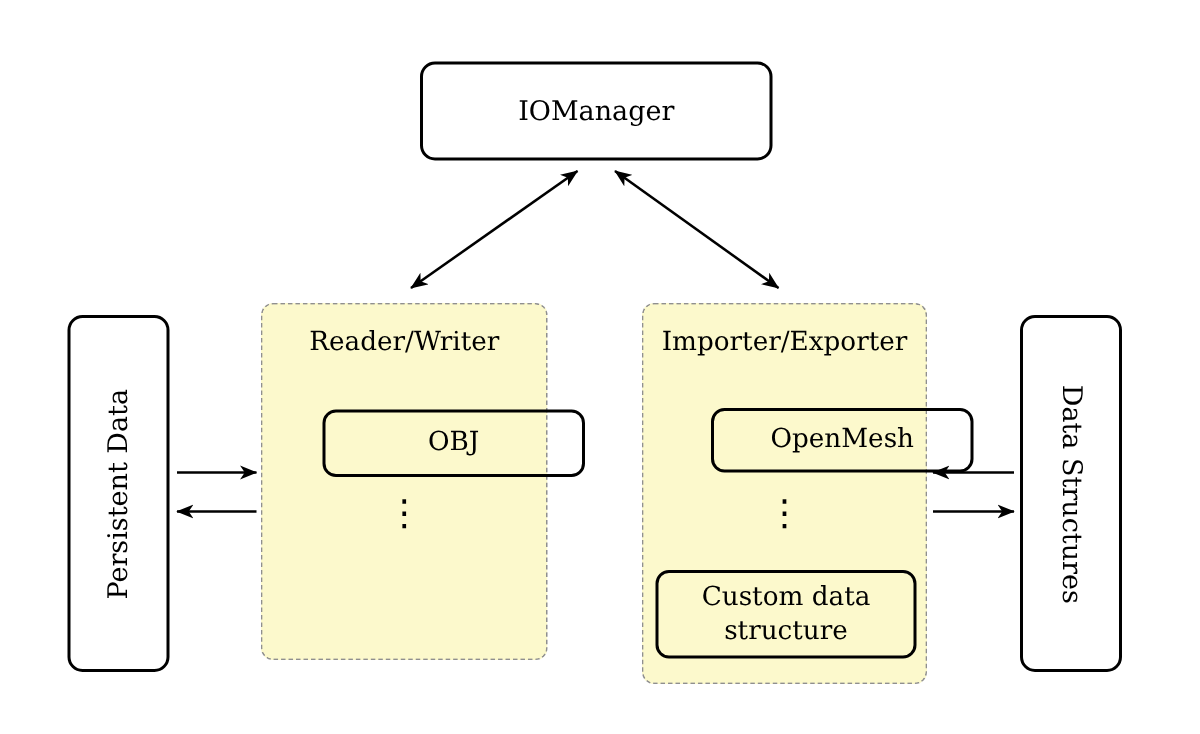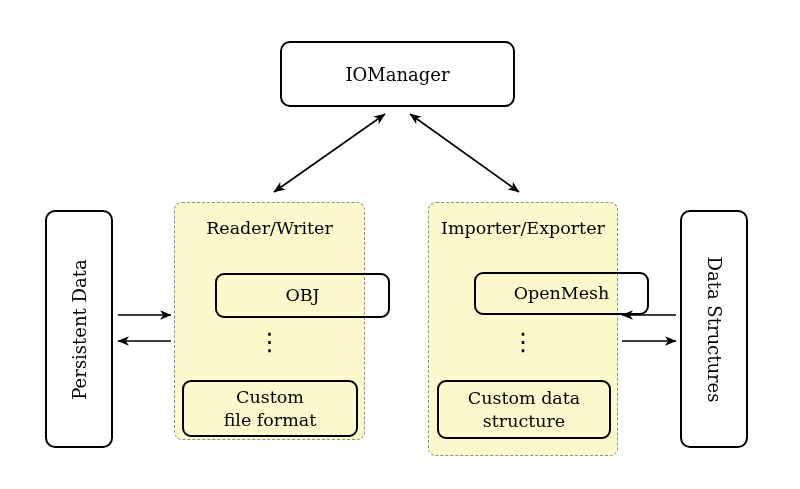--- a/index.html
+++ b/index.html
@@ -110,24 +110,20 @@
   <div class="node node-datastructures">
     <span class="vtext-down">Data Structures</span>
   </div>
 
   <div class="container container-left">
     <div class="container-title">Reader/Writer</div>
     <div class="inner-box ib-obj">
       <span>OBJ</span>
     </div>
     <div class="dots">⋮</div>
-    <div class="inner-box ib-custom-l">
-      <span>Custom</span>
-      <span>file format</span>
-    </div>
   </div>
 
   <div class="container container-right">
     <div class="container-title">Importer/Exporter</div>
     <div class="inner-box ib-openmesh">
       <span>OpenMesh</span>
     </div>
     <div class="dots">⋮</div>
     <div class="inner-box ib-custom-r">
       <span>Custom data</span>

